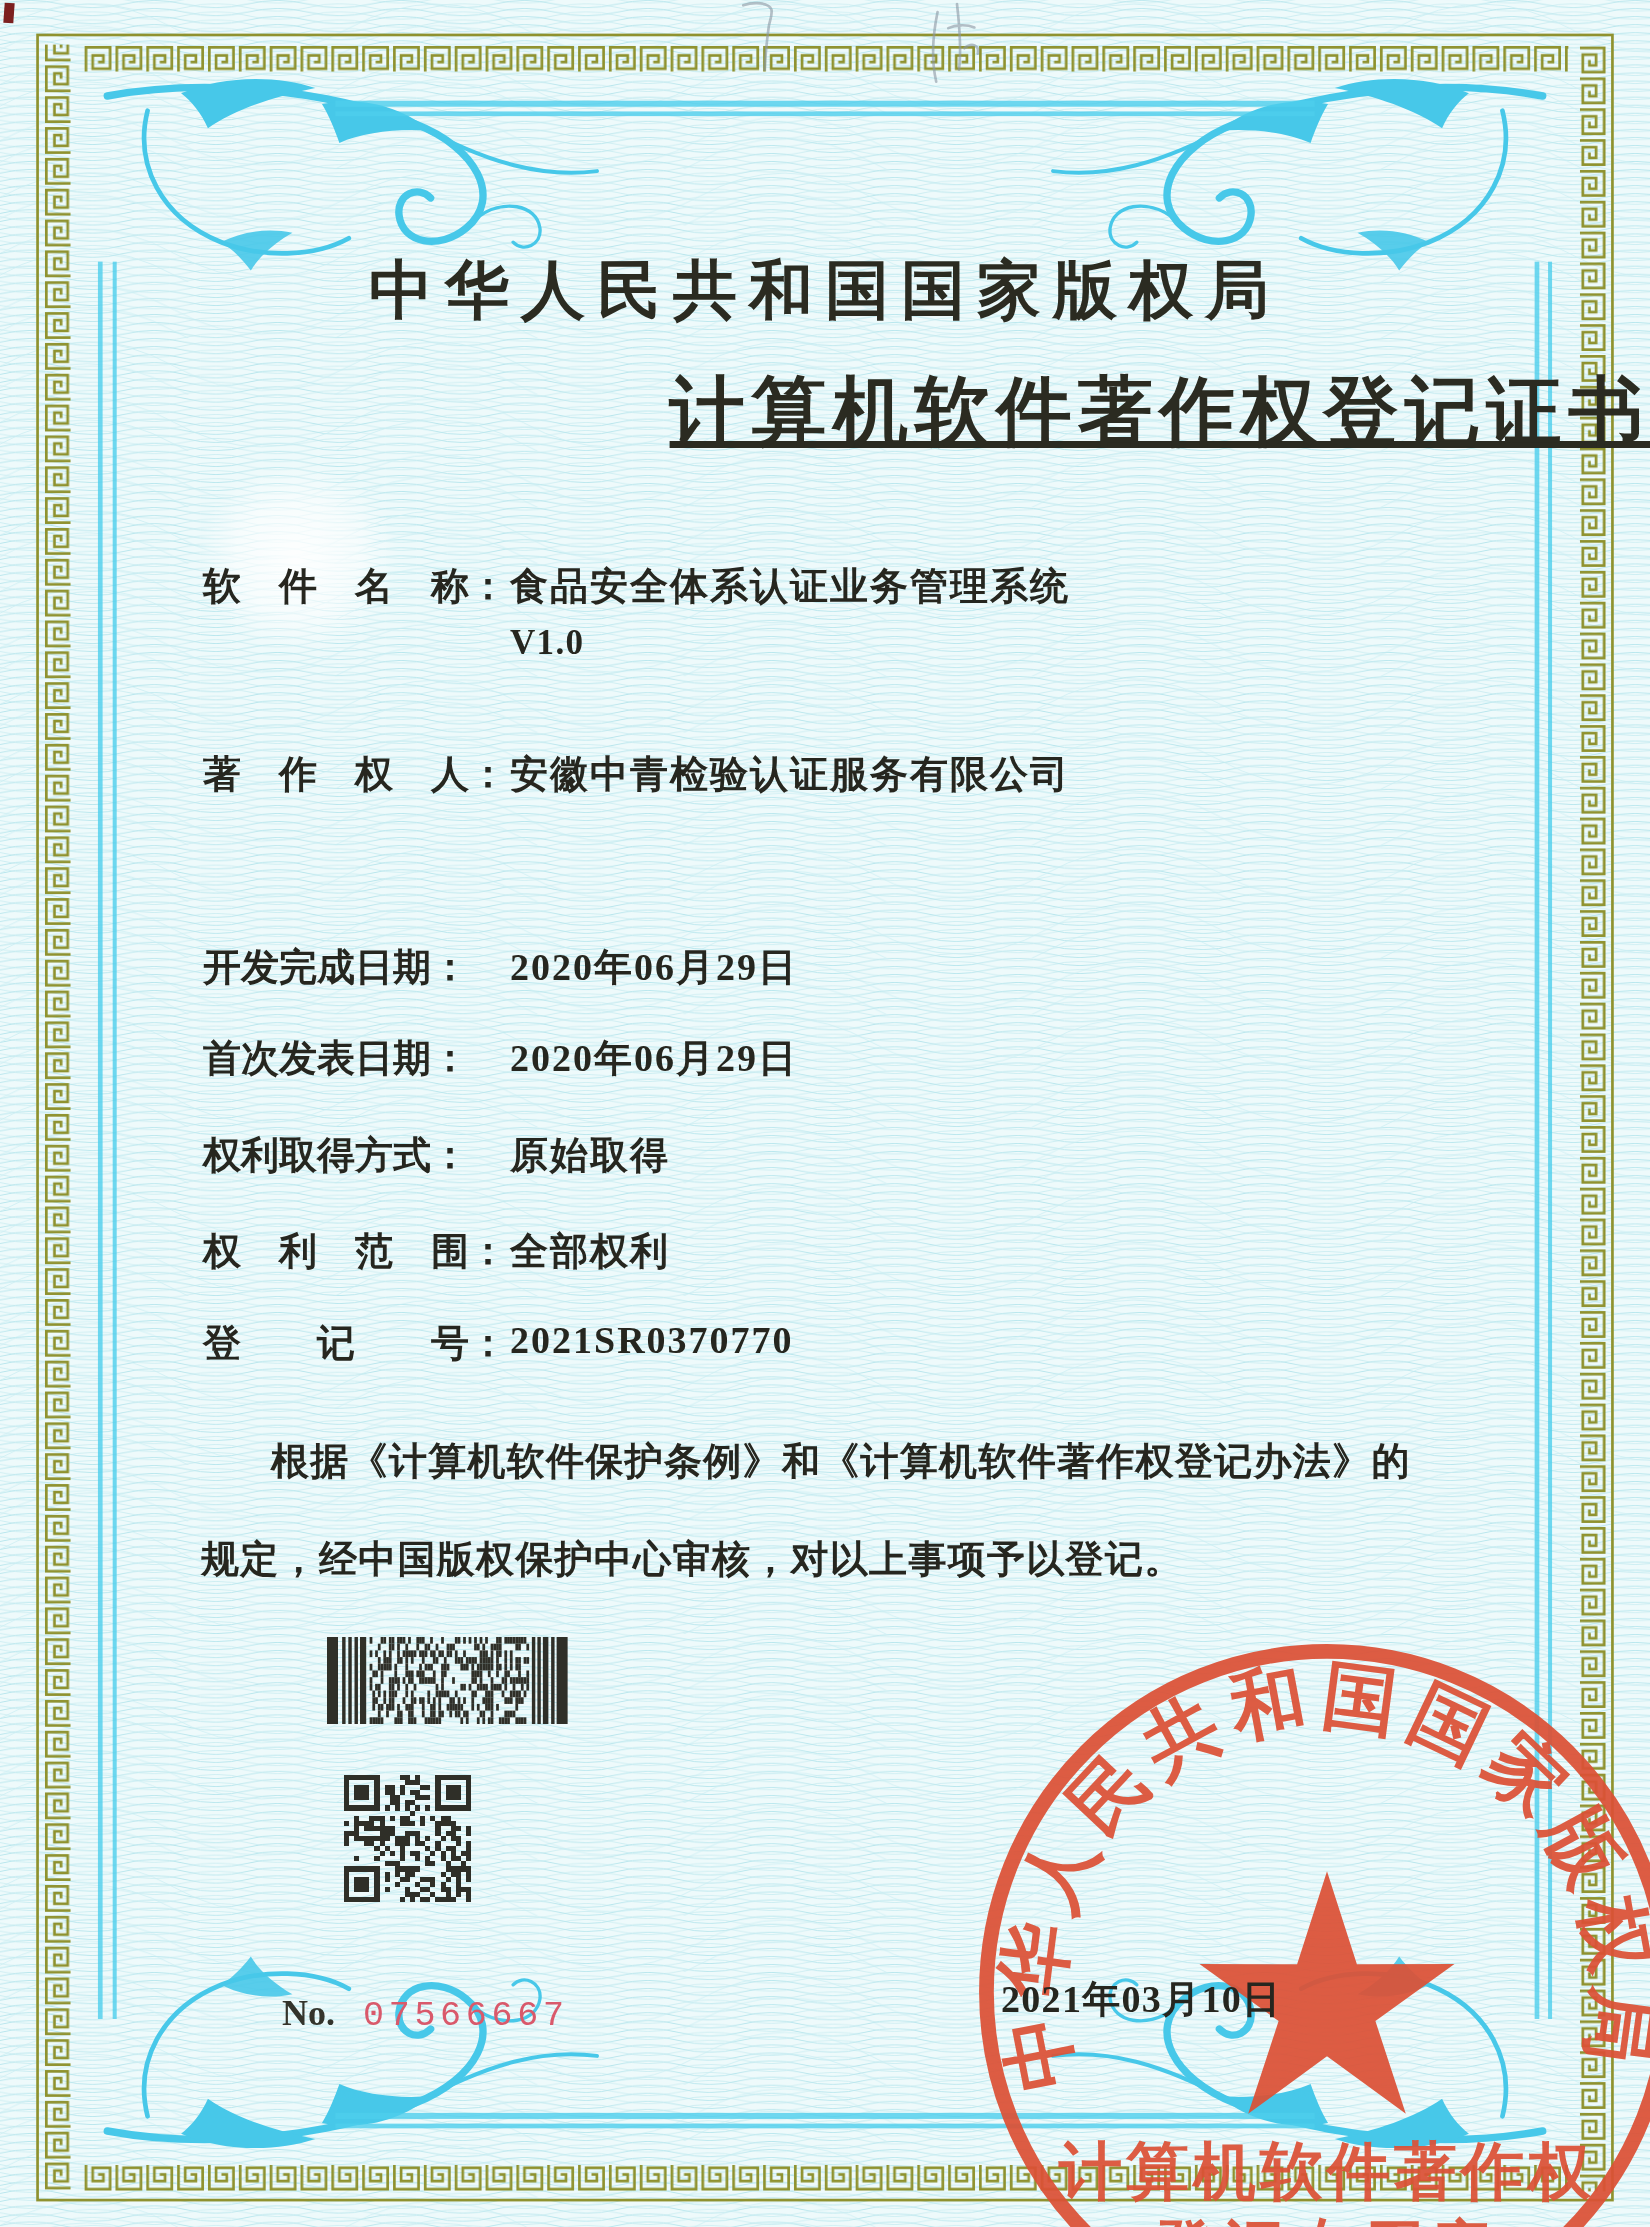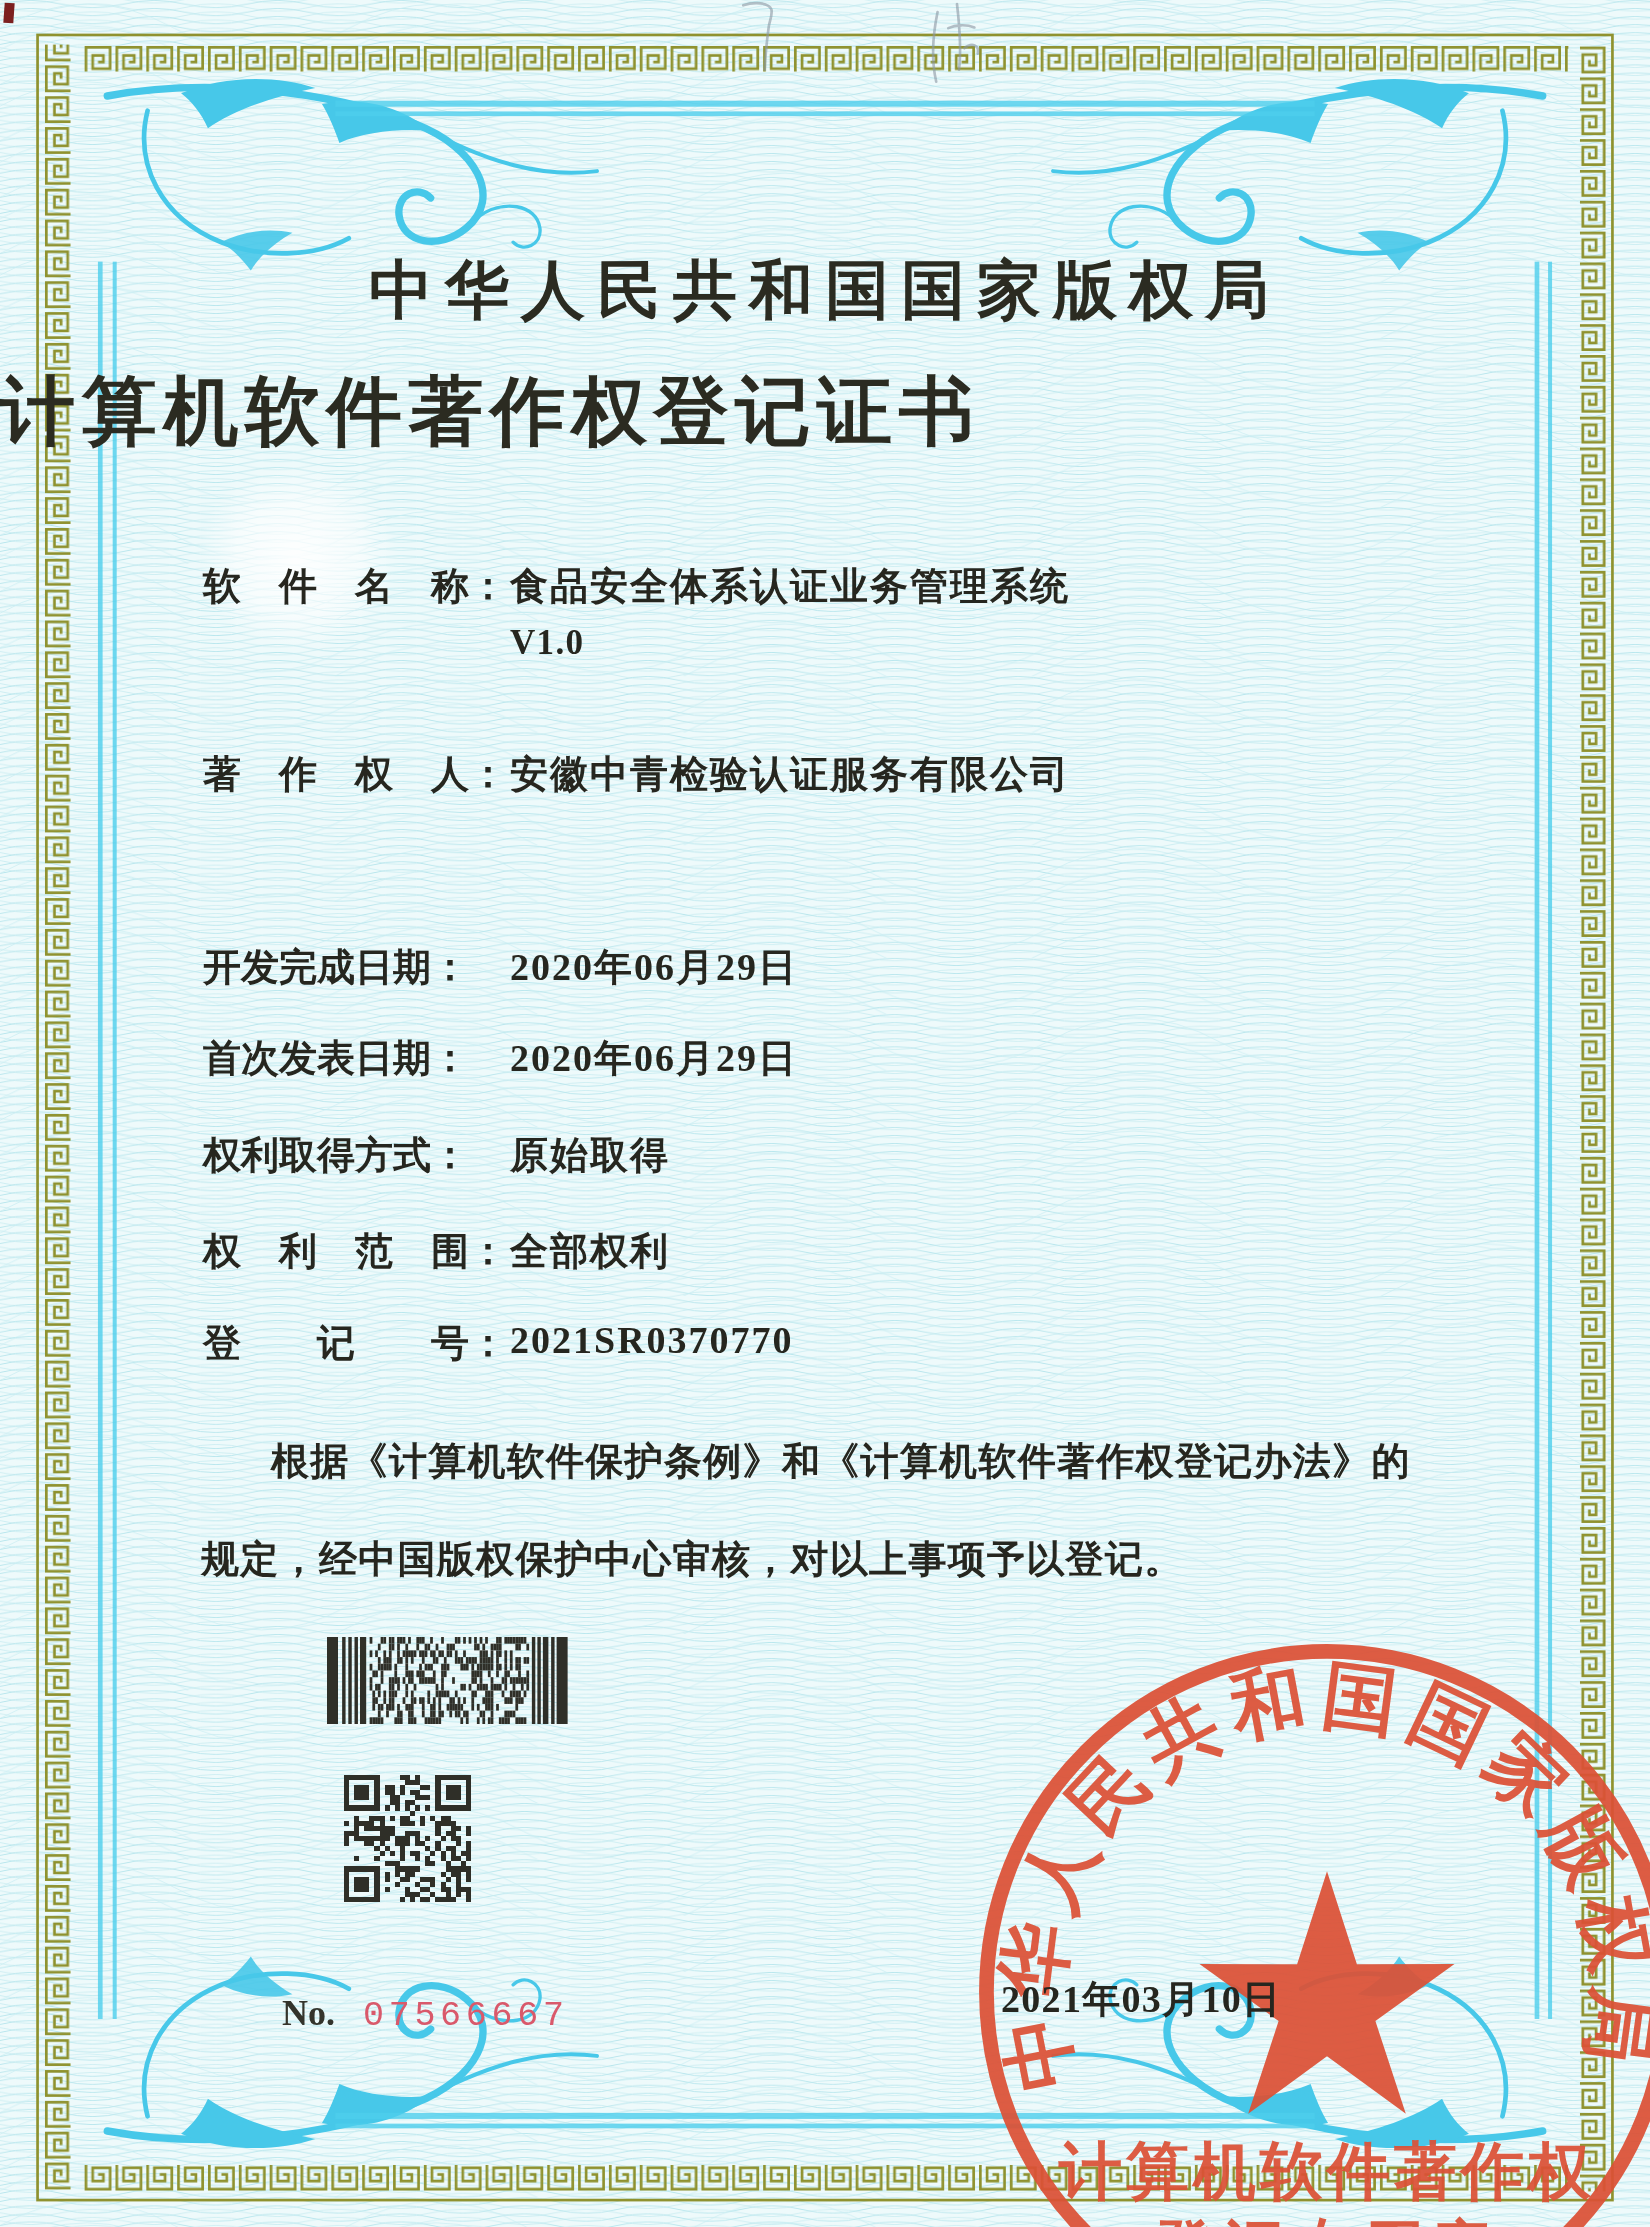--- a/index.html
+++ b/index.html
@@ -13,23 +13,24 @@
   .abs{position:absolute;}
   svg{display:block;}
 
   
   .authority{
     left:0; top:247px; width:100%; text-align:center;
     font-size:64px; font-weight:bold; letter-spacing:12px; color:#2b2b21;
     white-space:nowrap;
   }
   .cert-title{
-    left:0; top:362px; width:100%; text-align:left;
+    left:0; top:362px; width:100%; text-align:right;
     font-size:75px; font-weight:bold; letter-spacing:6.7px; color:#2b2b21;
     white-space:nowrap;
+    text-decoration:underline;
   }
   .certline{
     left:1014px; top:487px; font-size:30px; font-weight:bold; white-space:nowrap;
   }
   .certline .gap{display:inline-block; width:24px;}
   .frow{
     position:absolute; left:203px; width:1315px; height:47px;
     font-size:38px; font-weight:bold; white-space:nowrap;
   }
   .flabel{display:inline-block;}

